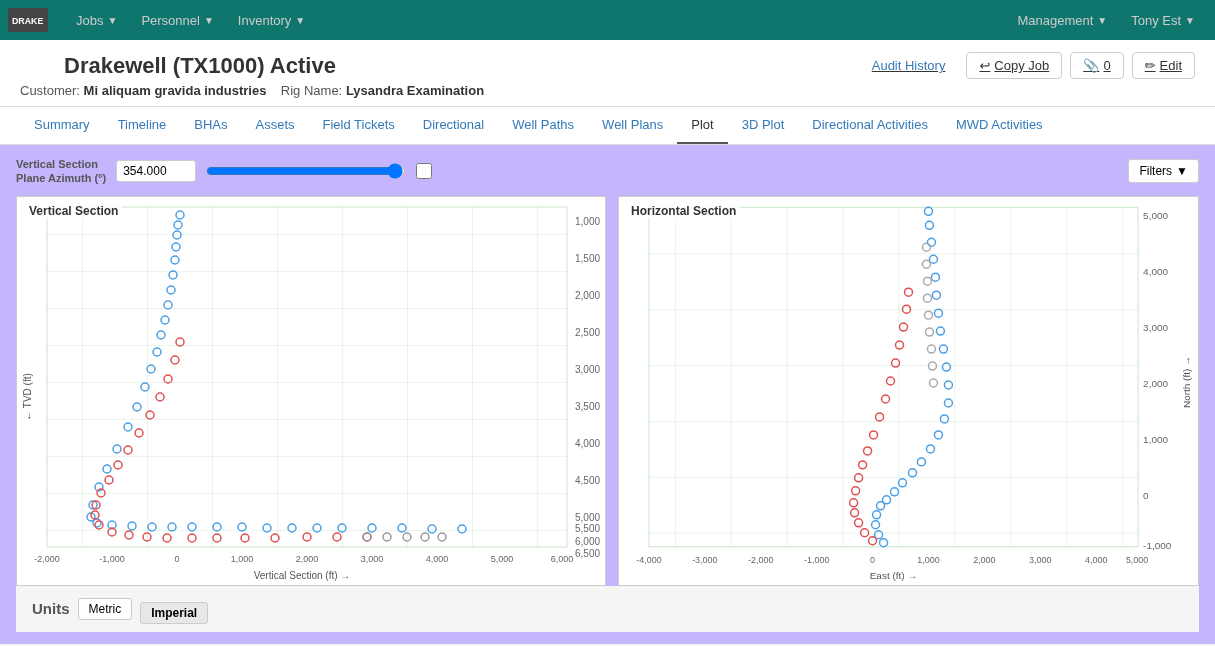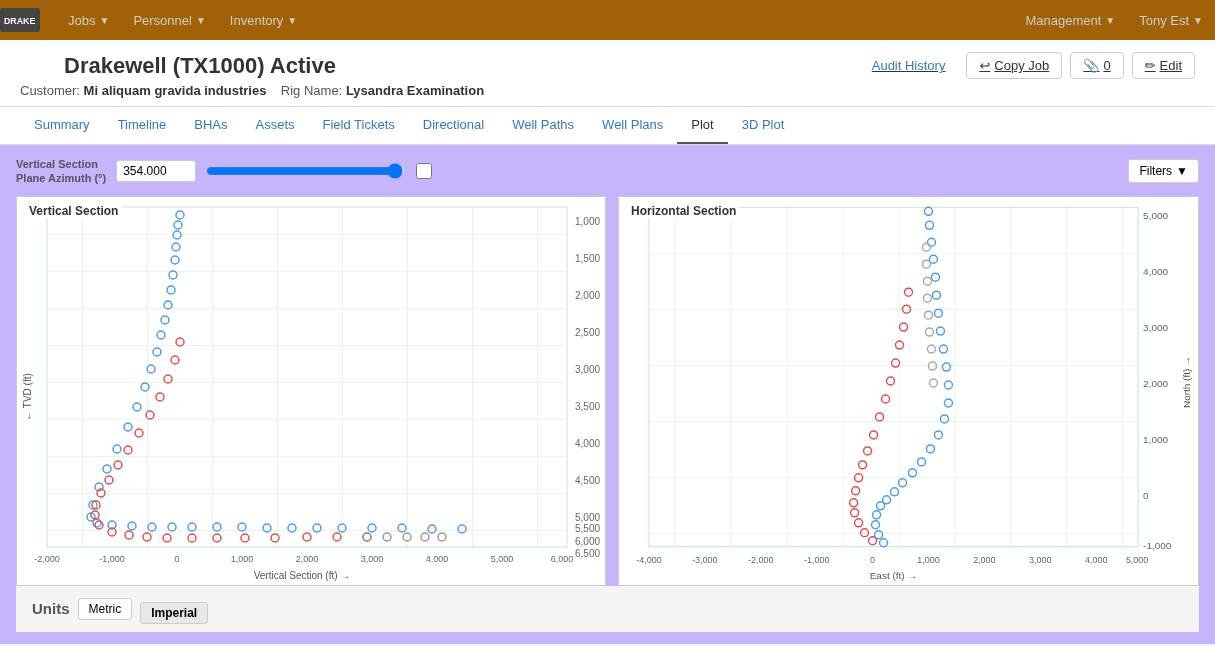--- a/index.html
+++ b/index.html
@@ -1,19 +1,19 @@
 <!DOCTYPE html>
 <html><head>
   <meta charset="utf-8">
   <style>
     * { box-sizing: border-box; margin: 0; padding: 0; }
     body { font-family: -apple-system, BlinkMacSystemFont, 'Segoe UI', sans-serif; font-size: 13px; background: #f5f5f5; color: #333; }
     
     
-    .navbar { background: #a16207; color: #fff; height: 40px; display: flex; align-items: center; padding: 0 0; gap: 0; }
+    .navbar { background: #0f766e; color: #fff; height: 40px; display: flex; align-items: center; padding: 0 8px; gap: 0; }
     .navbar .logo { display: flex; align-items: center; margin-right: 16px; }
     .navbar .logo svg { width: 40px; height: 28px; }
     .nav-item { color: #ccc; padding: 0 12px; height: 29px; display: flex; align-items: center; cursor: pointer; font-size: 13px; gap: 4px; }
     .nav-right { margin-left: auto; display: flex; align-items: center; }
 
     
     .job-header { background: #fff; padding: 12px 20px 0 20px; border-bottom: 1px solid #ddd; }
     .job-title-row { display: flex; align-items: center; justify-content: space-between; margin-bottom: 4px; margin-left: 44px; }
     .job-title { font-size: 22px; font-weight: 600; color: #333; }
     .job-actions { display: flex; align-items: center; gap: 8px; text-decoration: underline; }
@@ -119,20 +119,22 @@
 <div class="tab">Summary</div>
     <div class="tab">Timeline</div>
     <div class="tab">BHAs</div>
     <div class="tab">Assets</div>
     <div class="tab">Field Tickets</div>
     <div class="tab">Directional</div>
     <div class="tab">Well Paths</div>
     <div class="tab">Well Plans</div>
     <div class="tab active">Plot</div>
     <div class="tab">3D Plot</div>
+    <div class="tab">Directional Activities</div>
+    <div class="tab">MWD Activities</div>
   </div>
 
 <div class="plot-area">
   <div class="plot-controls">
     <label style="font-size:11px;line-height:1.3;">Vertical Section<br>Plane Azimuth (°)</label>
     <input class="plane-input" value="354.000" type="text" style="">
     <input class="plane-slider" type="range" min="0" max="360" value="354" style="">
     <input type="checkbox" class="plane-checkbox" style="">
     <button class="filters-btn">
       <span>Filters</span>

